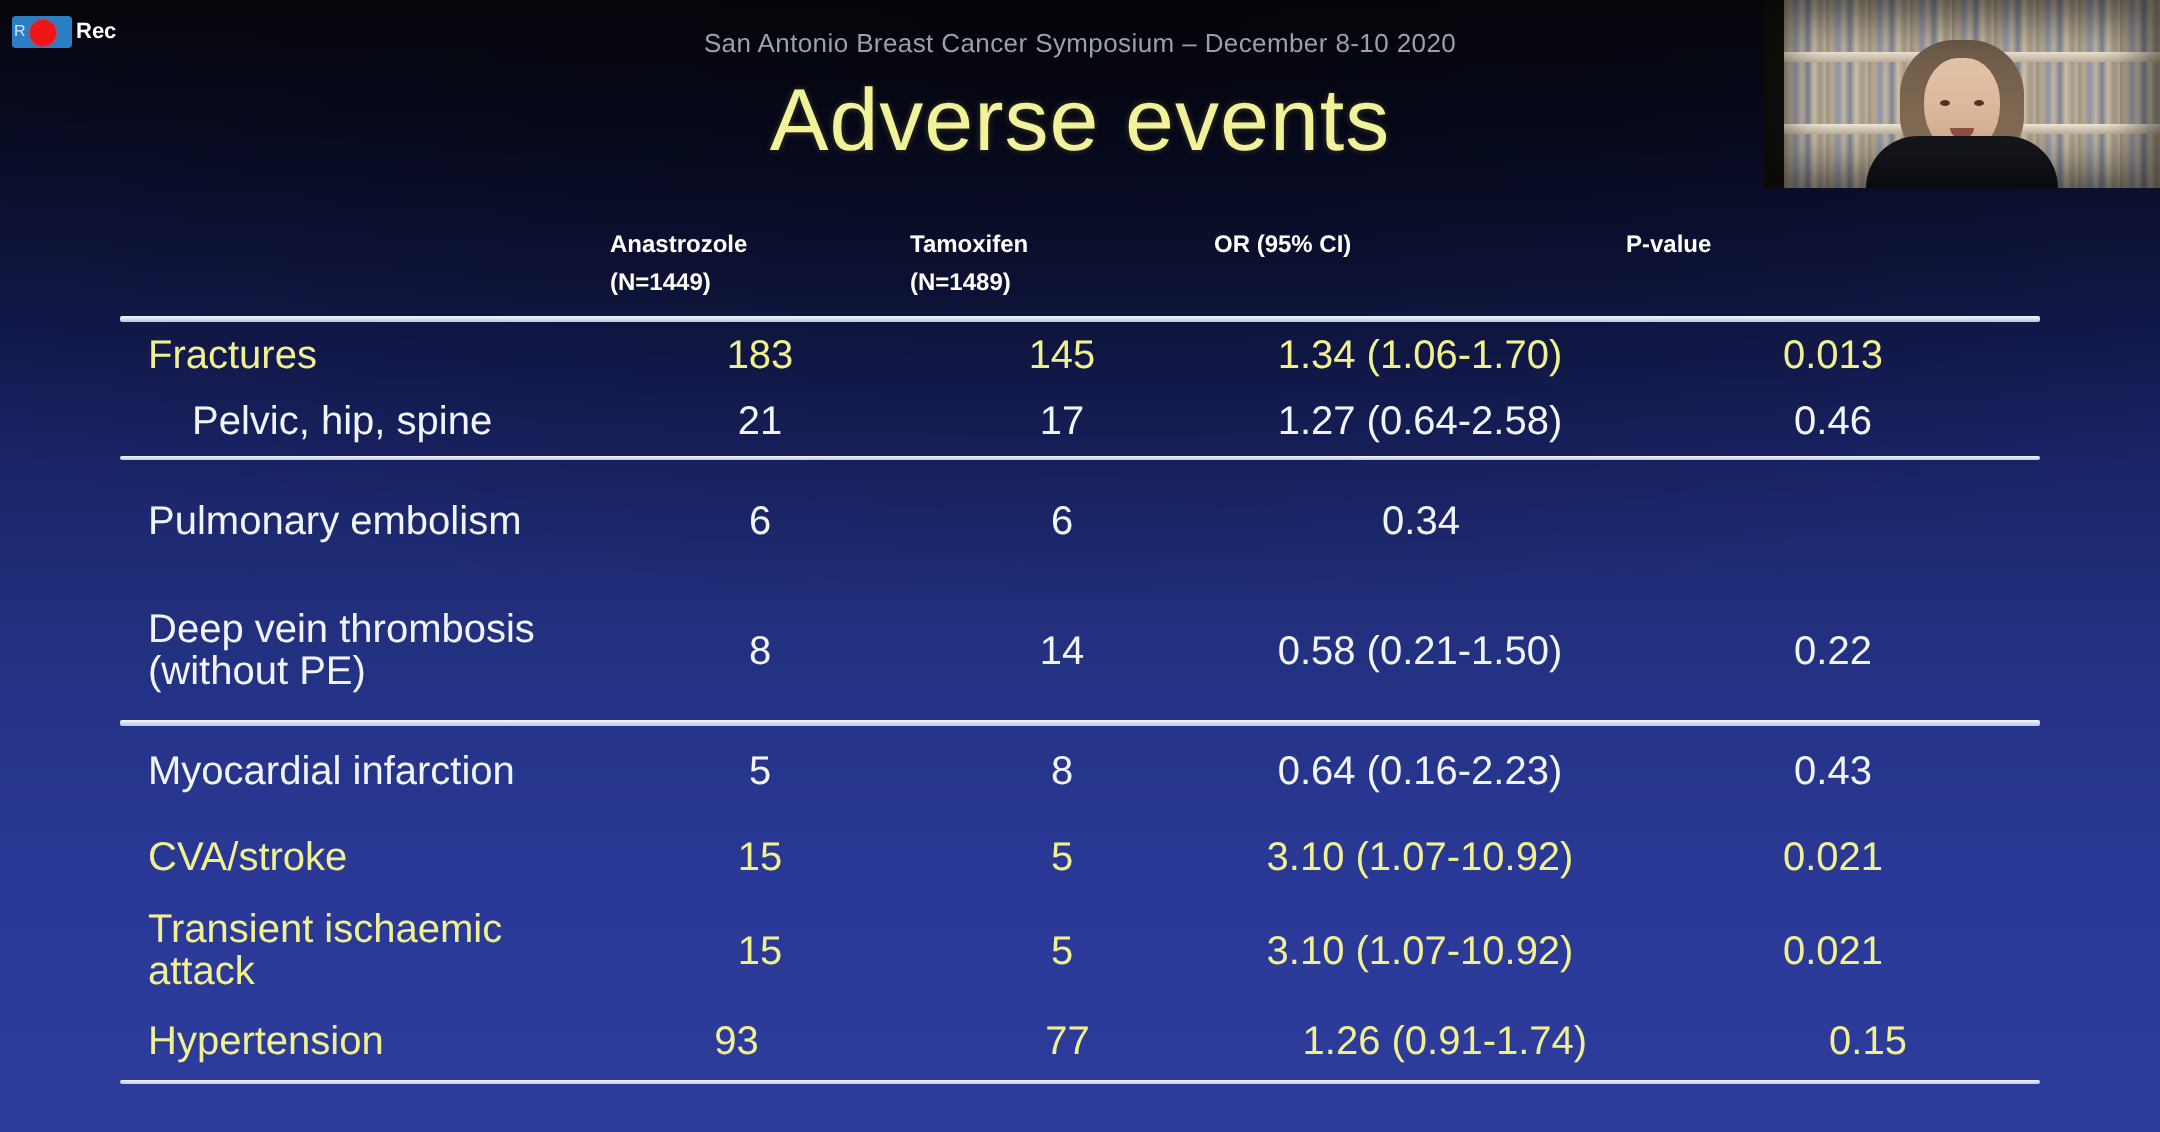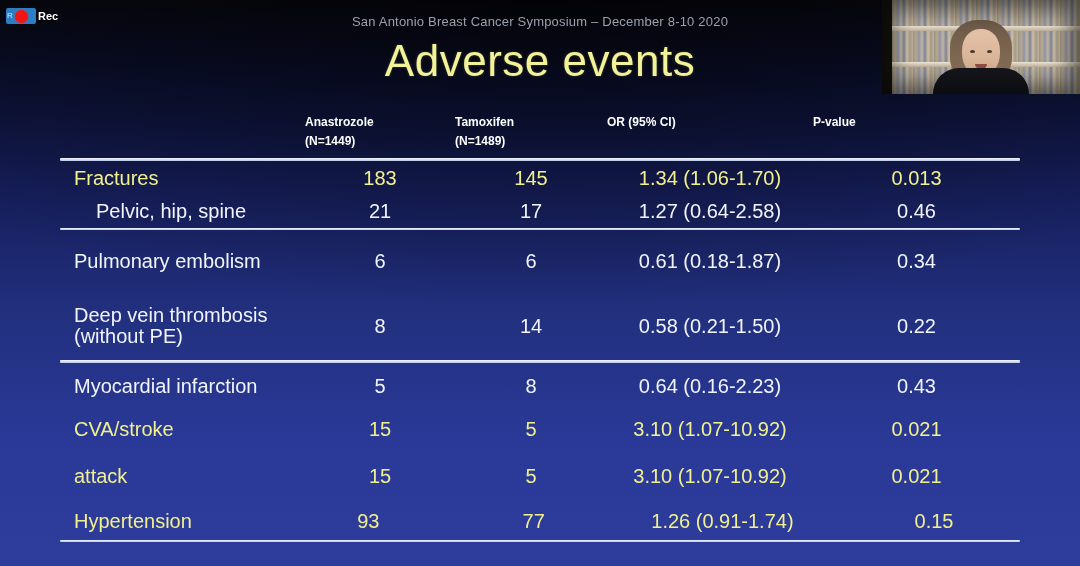--- a/index.html
+++ b/index.html
@@ -326,21 +326,20 @@
             <div class="cell c-or white">1.27 (0.64-2.58)</div>
             <div class="cell c-p white">0.46</div>
           </div>
           <div class="rule thin"></div>
           <div class="row" style="height: 62px;">
             <div class="cell c-label white">
               <div>Pulmonary embolism</div>
             </div>
             <div class="cell c-a white">6</div>
             <div class="cell c-t white">6</div>
-            <div class="cell c-or white">0.61 (0.18-1.87)</div>
             <div class="cell c-p white">0.34</div>
           </div>
           <div class="row" style="height: 68px;">
             <div class="cell c-label white">
               <div>Deep vein thrombosis</div>
               <div>(without PE)</div>
             </div>
             <div class="cell c-a white">8</div>
             <div class="cell c-t white">14</div>
             <div class="cell c-or white">0.58 (0.21-1.50)</div>
@@ -360,20 +359,21 @@
             <div class="cell c-label yellow">
               <div>CVA/stroke</div>
             </div>
             <div class="cell c-a yellow">15</div>
             <div class="cell c-t yellow">5</div>
             <div class="cell c-or yellow">3.10 (1.07-10.92)</div>
             <div class="cell c-p yellow">0.021</div>
           </div>
           <div class="row" style="height: 52px;">
             <div class="cell c-label yellow">
+              <div>Transient ischaemic</div>
               <div>attack</div>
             </div>
             <div class="cell c-a yellow">15</div>
             <div class="cell c-t yellow">5</div>
             <div class="cell c-or yellow">3.10 (1.07-10.92)</div>
             <div class="cell c-p yellow">0.021</div>
           </div>
           <div class="row" style="height: 38px; gap: 40px;">
             <div class="cell c-label yellow">
               <div>Hypertension</div>

